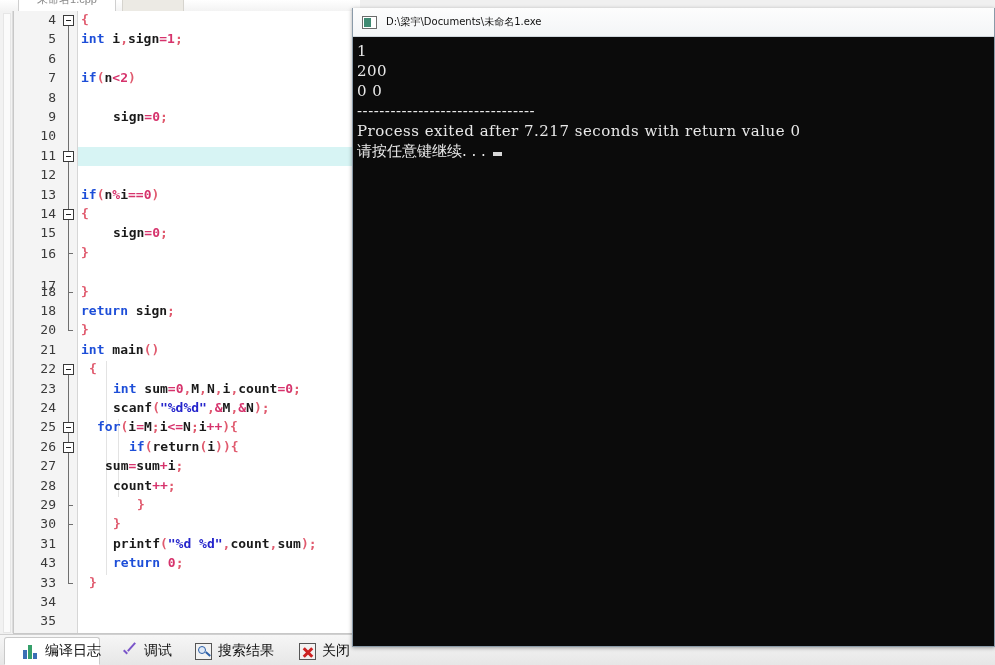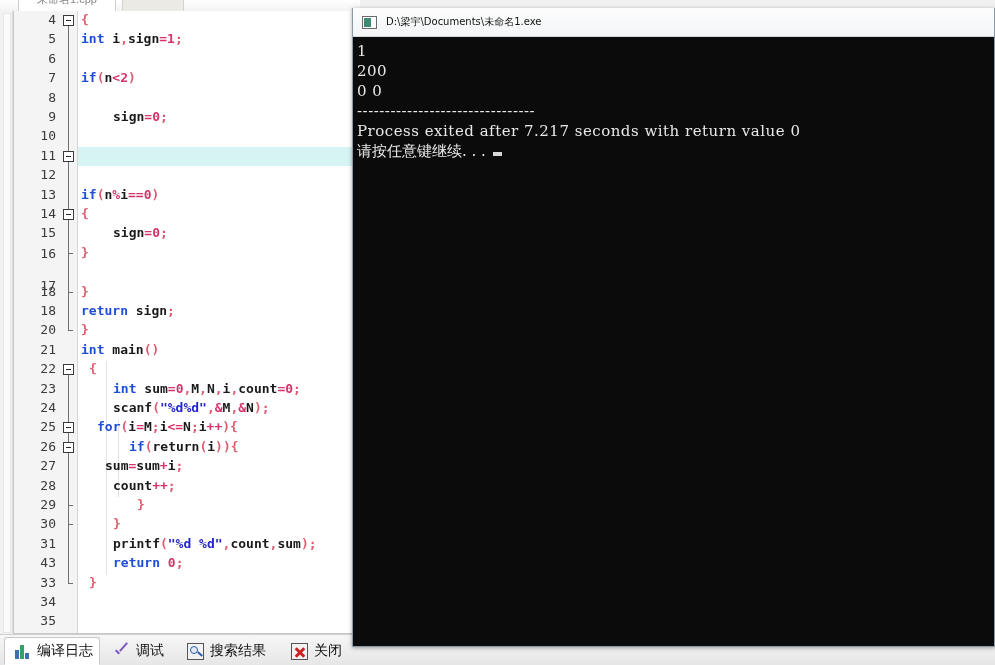--- a/index.html
+++ b/index.html
@@ -179,21 +179,21 @@
     width: 995px; height: 31px;
     background: linear-gradient(#f6f6f6, #e6e6e6);
     border-top: 1px solid #d0d0d0;
   }
   .btab {
     position: absolute;
     top: 2px;
     height: 28px;
     display: flex;
     align-items: center;
-    padding: 0 9px;
+    padding: 0 17px;
     font-size: 14px;
     color: #111;
     box-sizing: border-box;
     font-family: "DejaVu Sans", sans-serif;
   }
   .btab.sel {
     background: #ffffff;
     border: 1px solid #c9c9c9;
     border-bottom: 1px solid #ffffff;
     border-radius: 3px 3px 0 0;

